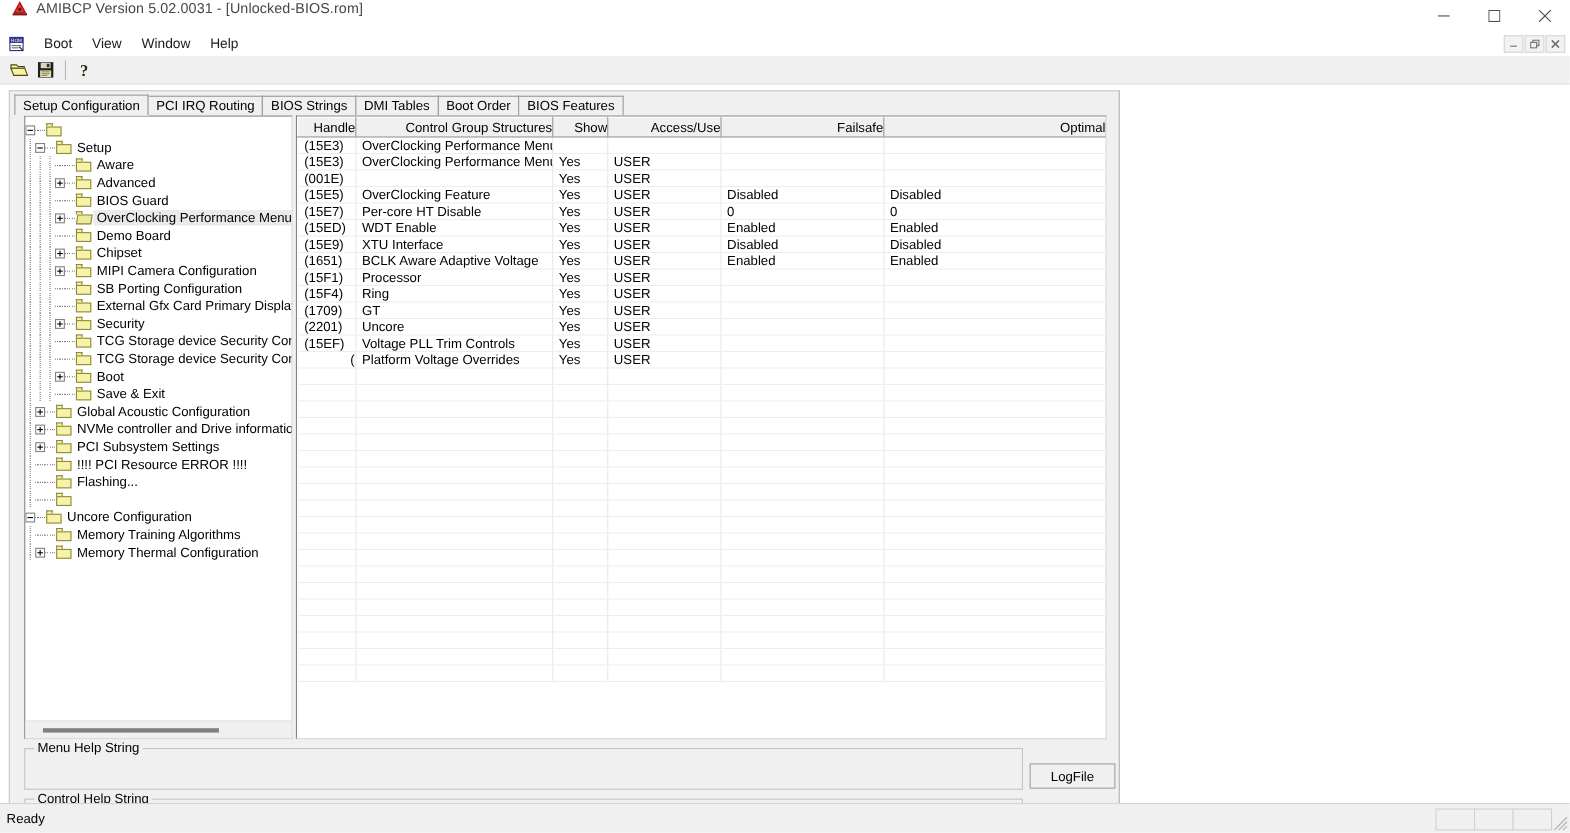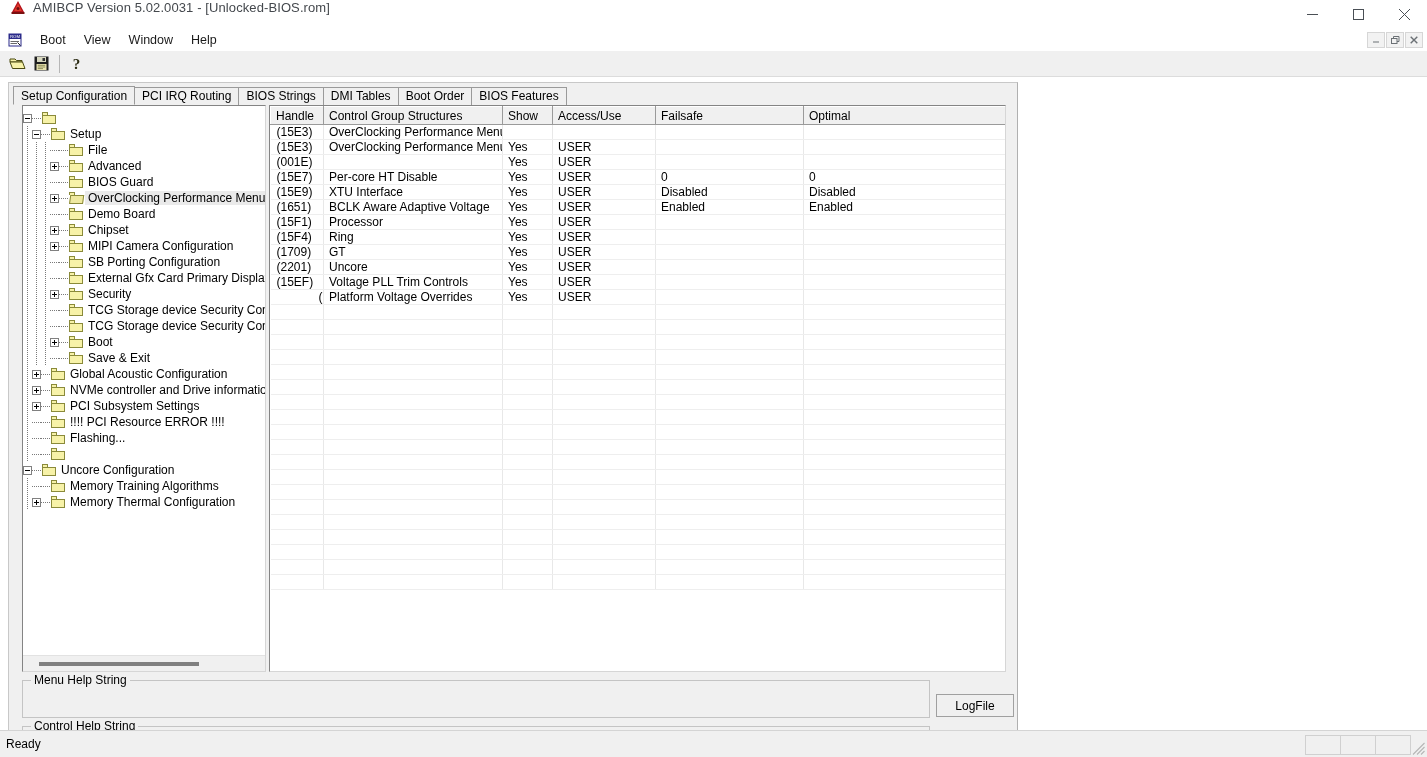--- a/index.html
+++ b/index.html
@@ -230,21 +230,21 @@
     width: 735px;
     font-size: 12px;
   }
   table#grid th {
     height: 18px;
     background: #f0f0f0;
     border: 1px solid #ffffff;
     border-right-color: #9a9a9a;
     border-bottom-color: #9a9a9a;
     font-weight: 400;
-    text-align: left;
+    text-align: right;
     padding: 0 0 0 5px;
     white-space: nowrap;
     font-size: 12px;
   }
   table#grid td {
     height: 14px;
     border-right: 1px solid #e8e8e8;
     border-bottom: 1px solid #eeeeee;
     padding: 0 0 0 5px;
     white-space: nowrap;
@@ -435,21 +435,21 @@
             <div class="tnode">
               <span class="vline"></span>
               <span class="vline"></span>
               <span class="vline"></span>
               <span class="dots"></span>
               <span class="dots"></span>
               <span class="folder">
                 <span class="ftab"></span>
                 <span class="fbody"></span>
               </span>
-              <span class="tnode-label">File</span>
+              <span class="tnode-label">Aware</span>
             </div>
             <div class="tnode">
               <span class="vline"></span>
               <span class="vline"></span>
               <span class="vline"></span>
               <span class="expander plus"></span>
               <span class="dots"></span>
               <span class="folder">
                 <span class="ftab"></span>
                 <span class="fbody"></span>
@@ -726,26 +726,42 @@
               </tr>
               <tr>
                 <td class="c-handle" style="width: 53px;">(001E)</td>
                 <td class="c-name" style="width: 179px;"></td>
                 <td class="c-show" style="width: 50px;">Yes</td>
                 <td class="c-access" style="width: 103px;">USER</td>
                 <td class="c-failsafe" style="width: 148px;"></td>
                 <td class="c-optimal" style="width: 202px;"></td>
               </tr>
               <tr>
+                <td class="c-handle" style="width: 53px;">(15E5)</td>
+                <td class="c-name" style="width: 179px;">OverClocking Feature</td>
+                <td class="c-show" style="width: 50px;">Yes</td>
+                <td class="c-access" style="width: 103px;">USER</td>
+                <td class="c-failsafe" style="width: 148px;">Disabled</td>
+                <td class="c-optimal" style="width: 202px;">Disabled</td>
+              </tr>
+              <tr>
                 <td class="c-handle" style="width: 53px;">(15E7)</td>
                 <td class="c-name" style="width: 179px;">Per-core HT Disable</td>
                 <td class="c-show" style="width: 50px;">Yes</td>
                 <td class="c-access" style="width: 103px;">USER</td>
                 <td class="c-failsafe" style="width: 148px;">0</td>
                 <td class="c-optimal" style="width: 202px;">0</td>
+              </tr>
+              <tr>
+                <td class="c-handle" style="width: 53px;">(15ED)</td>
+                <td class="c-name" style="width: 179px;">WDT Enable</td>
+                <td class="c-show" style="width: 50px;">Yes</td>
+                <td class="c-access" style="width: 103px;">USER</td>
+                <td class="c-failsafe" style="width: 148px;">Enabled</td>
+                <td class="c-optimal" style="width: 202px;">Enabled</td>
               </tr>
               <tr>
                 <td class="c-handle" style="width: 53px;">(15E9)</td>
                 <td class="c-name" style="width: 179px;">XTU Interface</td>
                 <td class="c-show" style="width: 50px;">Yes</td>
                 <td class="c-access" style="width: 103px;">USER</td>
                 <td class="c-failsafe" style="width: 148px;">Disabled</td>
                 <td class="c-optimal" style="width: 202px;">Disabled</td>
               </tr>
               <tr>

